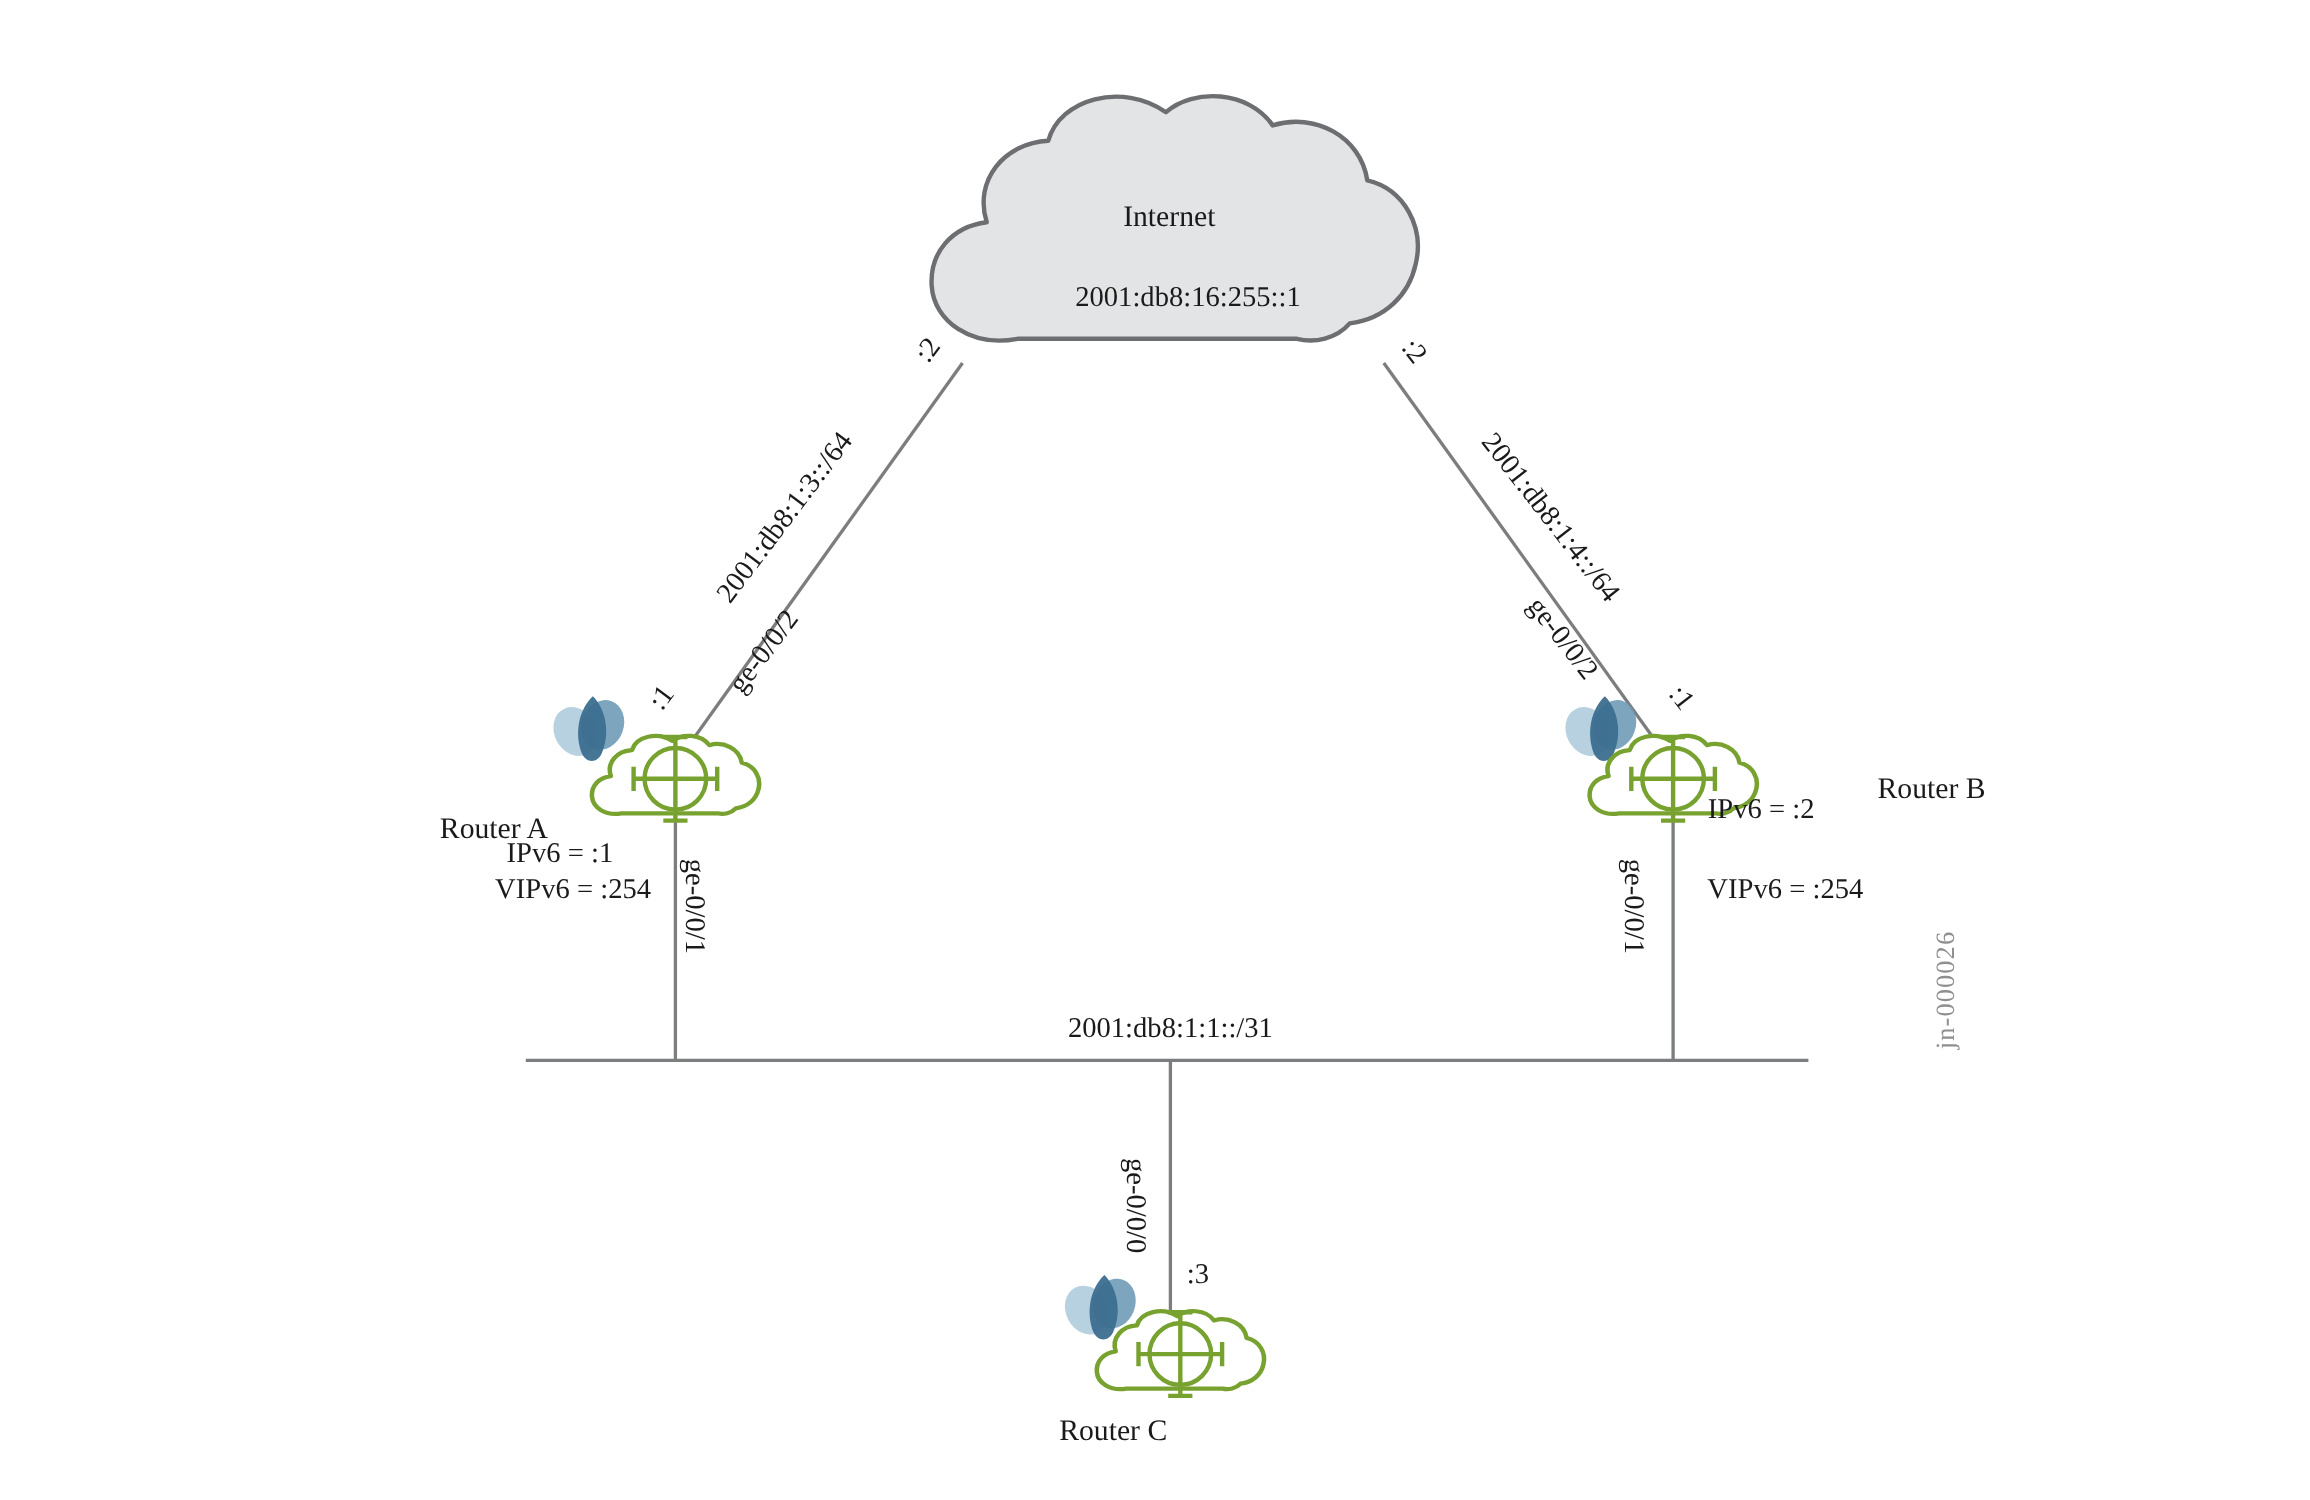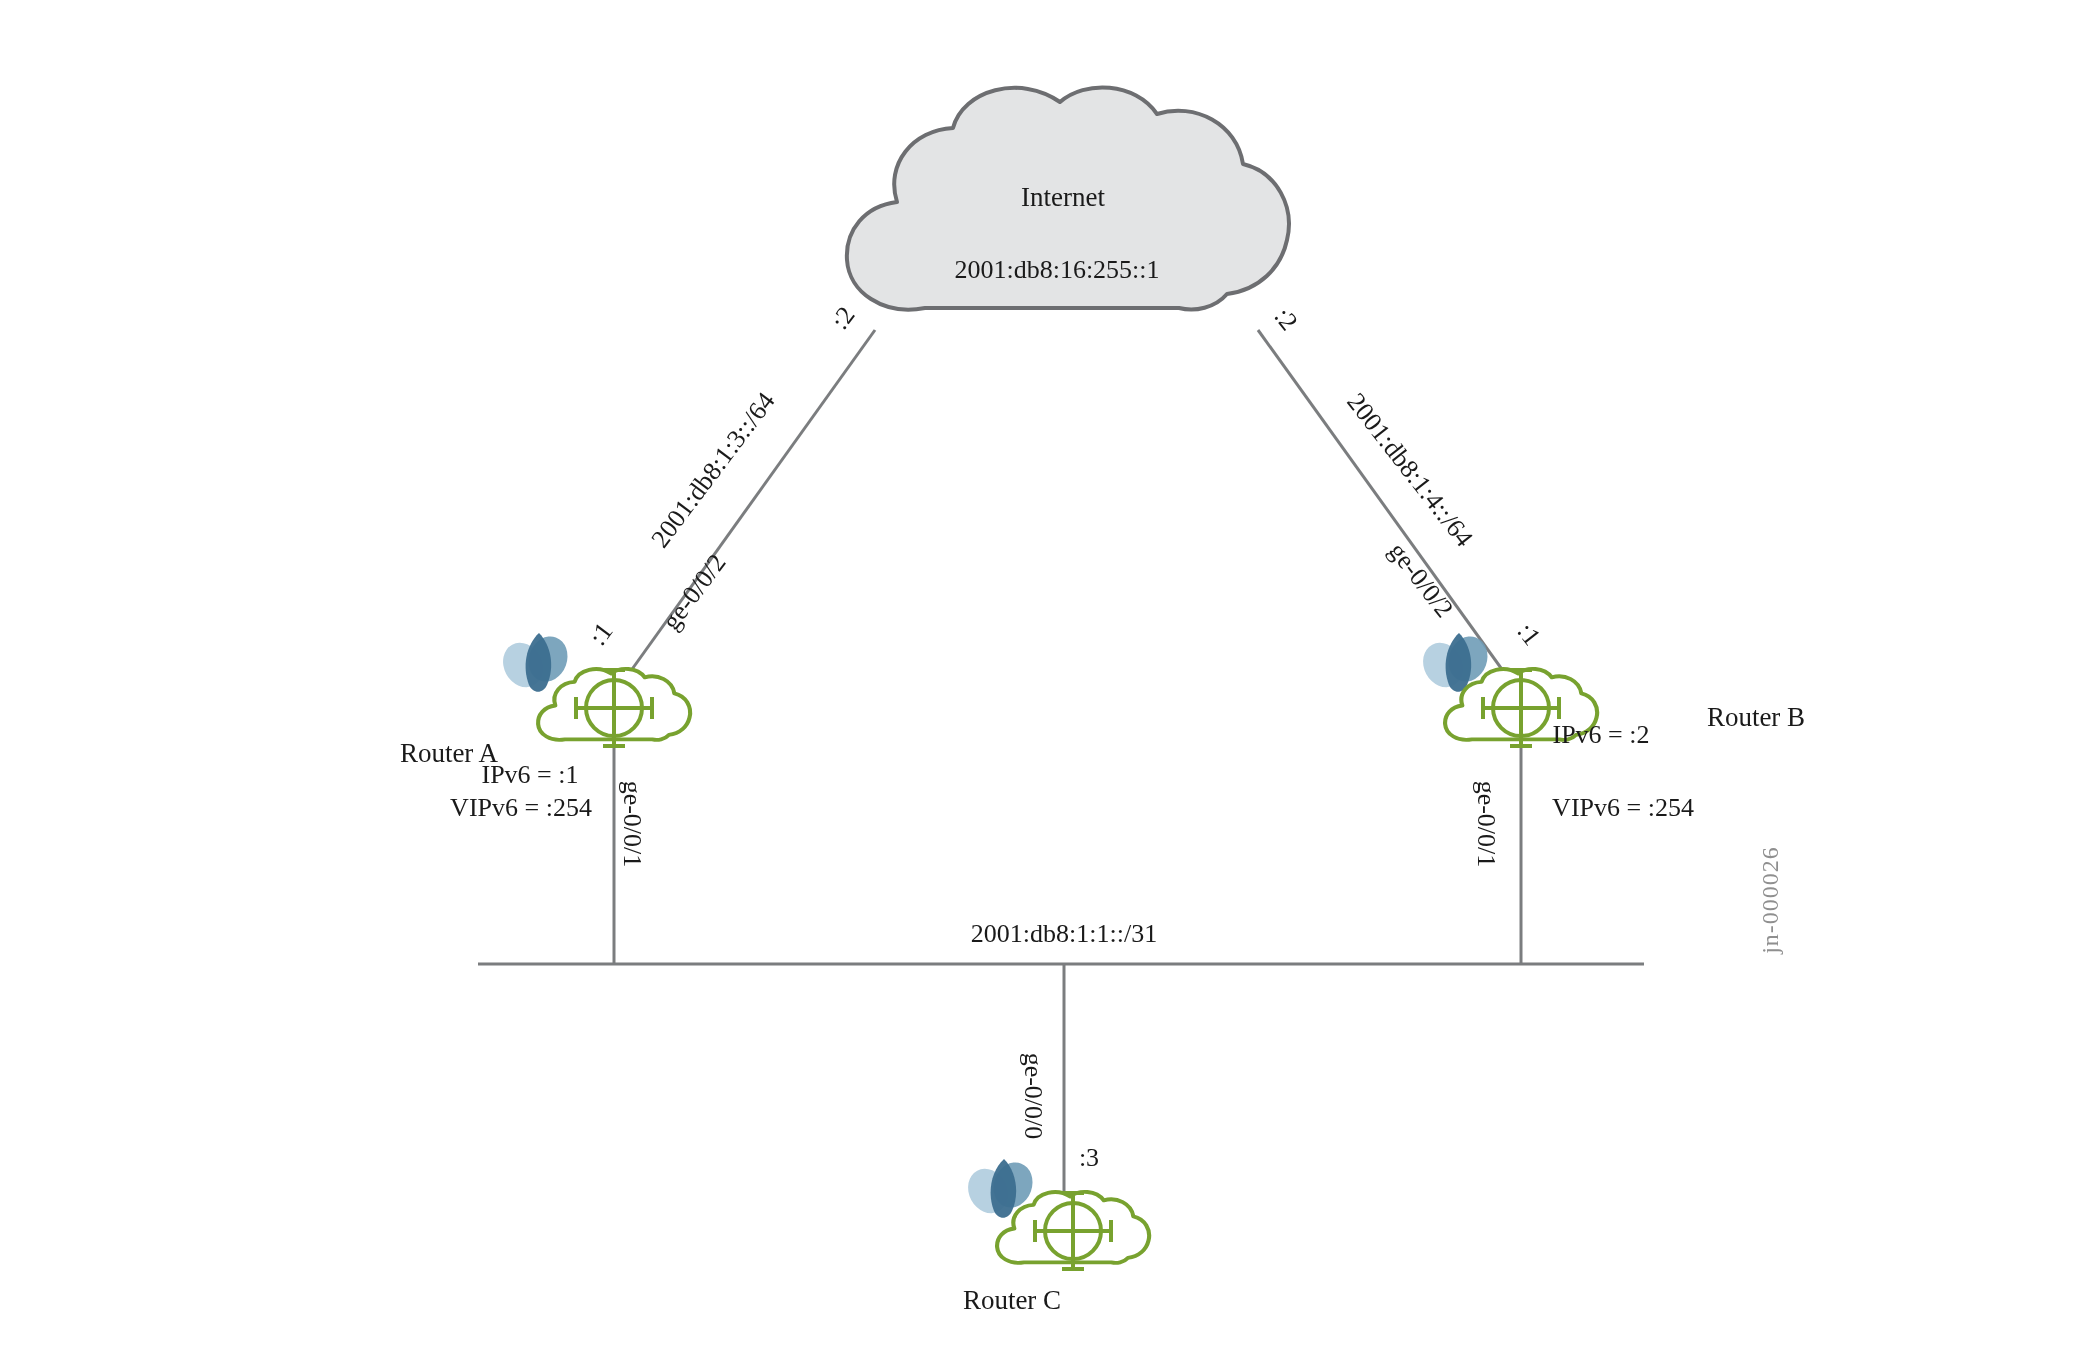--- a/index.html
+++ b/index.html
@@ -83,34 +83,34 @@
     </g>
 
     <g>
       <use href="#flower-def" transform="translate(1002,1189)"></use>
       <use href="#cloud-shape" class="cloud-router" transform="translate(993,1187) scale(0.344,0.3194)"></use>
       <use href="#glyph-def" transform="translate(1073,1231)"></use>
     </g>
   </svg>
 
   <div class="lbl name" style="left:1063px;top:197px;">Internet</div>
-  <div class="lbl" style="left:1057px;top:270px;">2001:db8:16:255::1</div>
+  <div class="lbl" style="left:1080px;top:270px;">2001:db8:16:255::1</div>
 
   <div class="lbl" style="left:843px;top:318px;--rot:-53deg;">:2</div>
   <div class="lbl" style="left:713px;top:470px;--rot:-53deg;">2001:db8:1:3::/64</div>
   <div class="lbl" style="left:694px;top:592px;--rot:-53deg;">ge-0/0/2</div>
   <div class="lbl" style="left:601px;top:634px;--rot:-53deg;">:1</div>
 
   <div class="lbl" style="left:1286px;top:319px;--rot:52deg;">:2</div>
   <div class="lbl" style="left:1410px;top:470px;--rot:52deg;">2001:db8:1:4::/64</div>
   <div class="lbl" style="left:1421px;top:580px;--rot:52deg;">ge-0/0/2</div>
   <div class="lbl" style="left:1529px;top:634px;--rot:52deg;">:1</div>
 
   <div class="lbl name" style="left:449px;top:753px;">Router A</div>
-  <div class="lbl" style="left:530px;top:775px;text-align:center;">IPv6 = :1</div>
+  <div class="lbl" style="left:509px;top:775px;text-align:center;">IPv6 = :1</div>
   <div class="lbl" style="left:521px;top:808px;">VIPv6 = :254</div>
   <div class="lbl" style="left:632px;top:824px;--rot:90deg;">ge-0/0/1</div>
 
   <div class="lbl name" style="left:1756px;top:717px;">Router B</div>
   <div class="lbl" style="left:1601px;top:735px;">IPv6 = :2</div>
   <div class="lbl" style="left:1623px;top:808px;">VIPv6 = :254</div>
   <div class="lbl" style="left:1486px;top:824px;--rot:90deg;">ge-0/0/1</div>
 
   <div class="lbl" style="left:1064px;top:934px;">2001:db8:1:1::/31</div>
 

